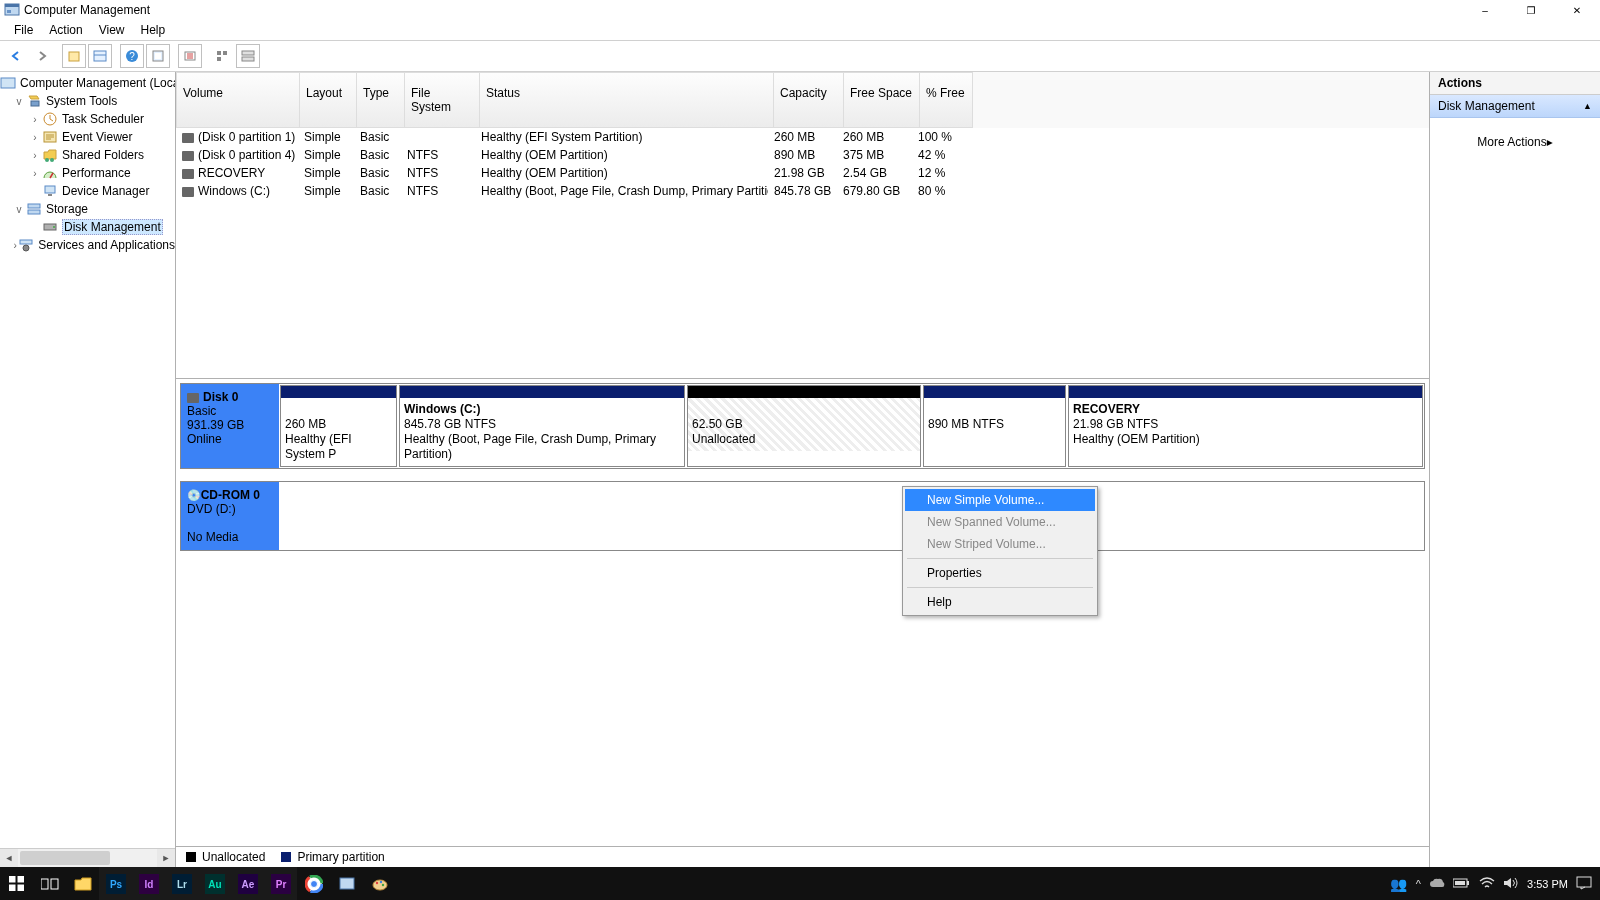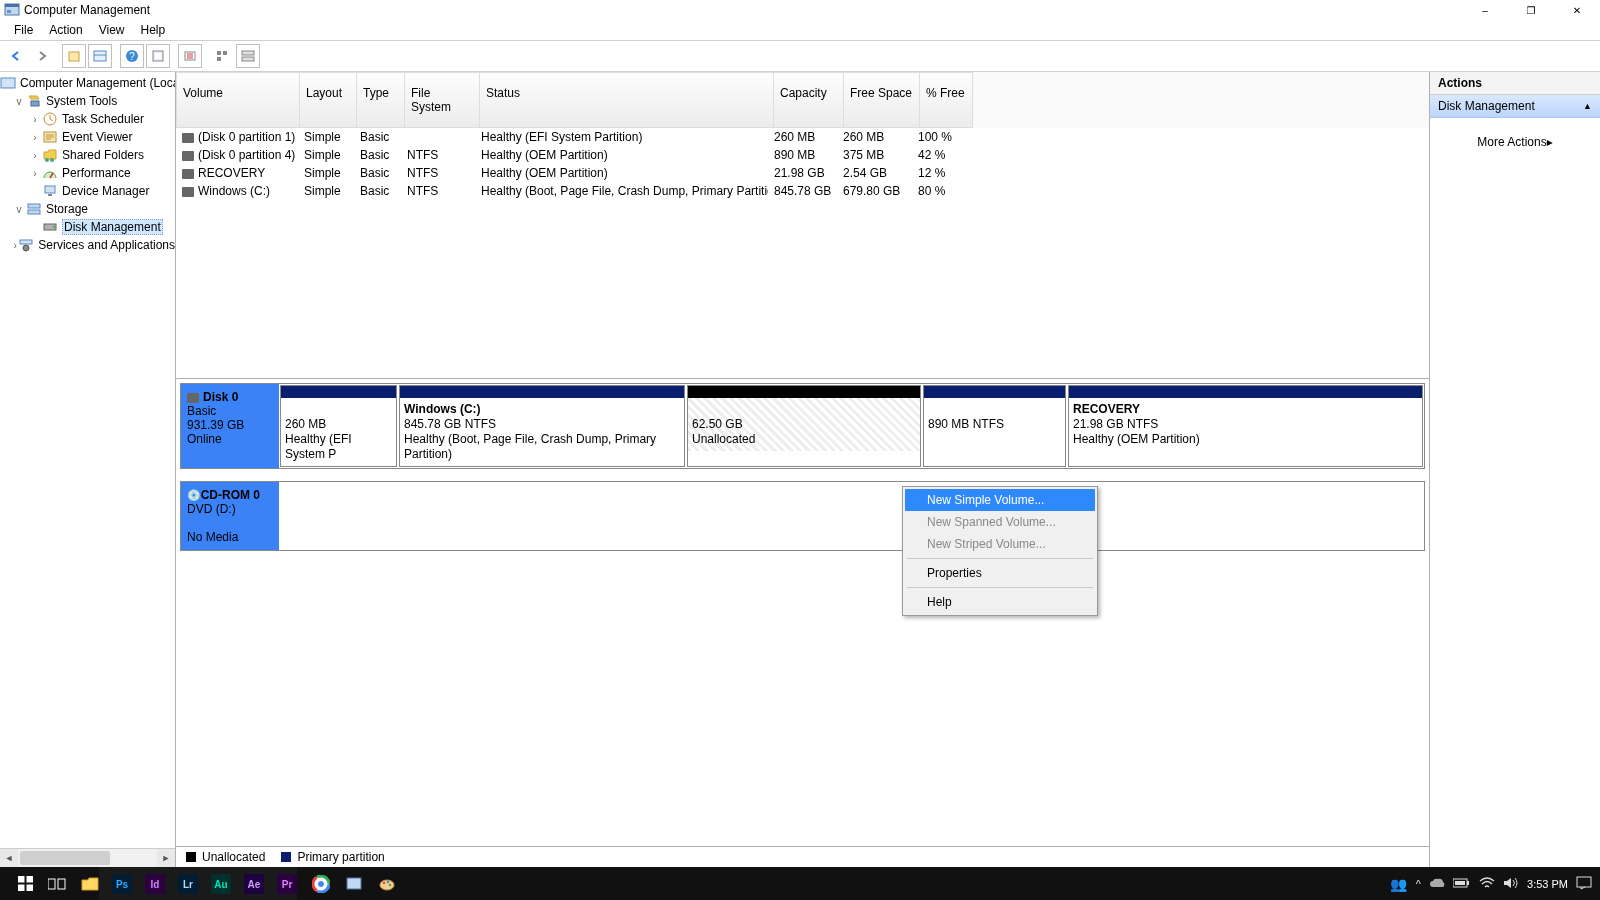--- a/index.html
+++ b/index.html
@@ -55,21 +55,21 @@
 .leg-sw{width:10px;height:10px;display:inline-block}
 .actions{width:170px;display:flex;flex-direction:column}
 .actions-hdr{background:#f4f4f4;border-bottom:1px solid #ccc;padding:4px 8px;font-weight:bold}
 .actions-sub{background:linear-gradient(#d9e8ff,#bcd6fb);padding:4px 8px;display:flex;justify-content:space-between;align-items:center;border-bottom:1px solid #a9c5ee}
 .actions-item{padding:17px 24px;display:flex;justify-content:center;align-items:center}
 .scrollbar-h{height:18px;border-top:1px solid #ccc;background:#f0f0f0;position:relative}
 .sb-arrow{width:18px;height:18px;position:absolute;top:0;display:flex;align-items:center;justify-content:center;background:#e8e8e8;font-size:9px;color:#555}
 .sb-thumb{position:absolute;top:2px;left:20px;width:90px;height:14px;background:#cfcfcf;border-radius:2px}
 .taskbar{height:33px;background:#111;display:flex;align-items:center;color:#fff;font-size:11px}
 .tb-left{display:flex;align-items:center;height:100%}
-.tb-icon{width:33px;height:33px;display:flex;align-items:center;justify-content:flex-end}
+.tb-icon{width:33px;height:33px;display:flex;align-items:center;justify-content:center}
 .tb-icon.colored{background:#1a1a1a}
 .tb-right{margin-left:auto;display:flex;align-items:center;gap:8px;padding-right:8px}
 .ctx-menu{position:absolute;background:#f0f0f0;border:1px solid #999;box-shadow:2px 2px 4px rgba(0,0,0,.3);padding:2px;z-index:100;width:190px}
 .ctx-item{padding:4px 22px;white-space:nowrap}
 .ctx-item.hl{background:#2e89ff;color:#fff}
 .ctx-item.dis{color:#888}
 .ctx-sep{height:1px;background:#ccc;margin:3px 2px}
 .node-icon svg{width:16px;height:16px}
 </style>
 </head>

